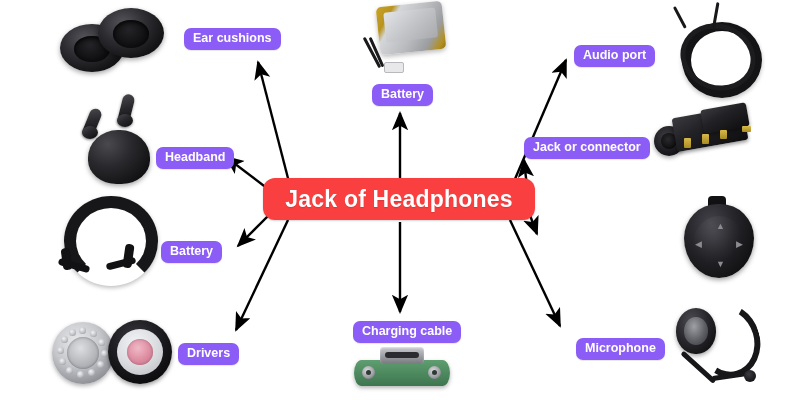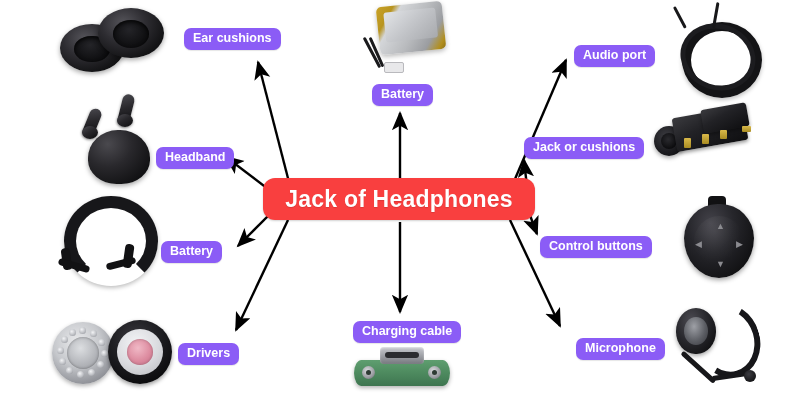--- a/index.html
+++ b/index.html
@@ -314,31 +314,30 @@
 
   <div class="photo" style="left:650px;top:104px;width:150px;height:62px;">
     <div class="jack-barrel" style="left:4px;top:22px;width:30px;height:30px;"></div>
     <div class="jack-body" style="left:24px;top:8px;width:72px;height:34px;"></div>
     <div class="jack-body" style="left:52px;top:2px;width:46px;height:24px;"></div>
     <div class="pin" style="left:34px;top:34px;width:7px;height:10px;"></div>
     <div class="pin" style="left:52px;top:30px;width:7px;height:10px;"></div>
     <div class="pin" style="left:70px;top:26px;width:7px;height:9px;"></div>
     <div class="pin" style="left:92px;top:22px;width:9px;height:6px;"></div>
   </div>
-  <div class="pill" style="left:524px;top:137px;">Jack or cushions</div>
+  <div class="pill" style="left:524px;top:137px;">Jack or connector</div>
 
   <div class="photo" style="left:668px;top:196px;width:106px;height:84px;">
     <div class="cuphinge" style="left:40px;top:0px;width:18px;height:12px;"></div>
     <div class="earcup" style="left:16px;top:8px;width:70px;height:74px;"></div>
     <span class="arrow-g" style="left:48px;top:26px;">▲</span>
     <span class="arrow-g" style="left:48px;top:64px;">▼</span>
     <span class="arrow-g" style="left:27px;top:44px;">◀</span>
     <span class="arrow-g" style="left:68px;top:44px;">▶</span>
   </div>
-  <div class="pill" style="left:540px;top:236px;">Control buttons</div>
 
   <div class="photo" style="left:662px;top:302px;width:126px;height:96px;">
     <div class="mic-cup" style="left:14px;top:6px;width:40px;height:46px;"></div>
     <div class="mic-hook" style="left:34px;top:2px;width:52px;height:62px;transform:rotate(-16deg);"></div>
     <div class="mic-boom" style="left:20px;top:48px;width:44px;height:5px;transform:rotate(42deg);"></div>
     <div class="mic-boom" style="left:50px;top:74px;width:36px;height:5px;transform:rotate(-8deg);"></div>
     <div class="mic-tip" style="left:82px;top:68px;width:12px;height:12px;"></div>
   </div>
   <div class="pill" style="left:576px;top:338px;">Microphone</div>
 

